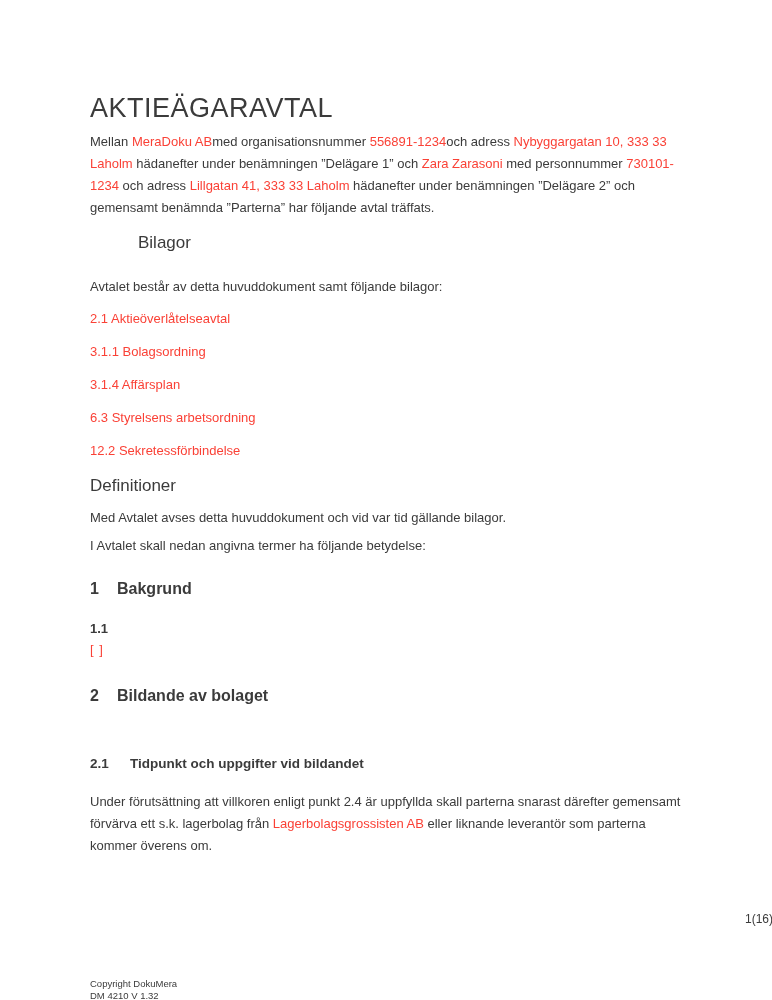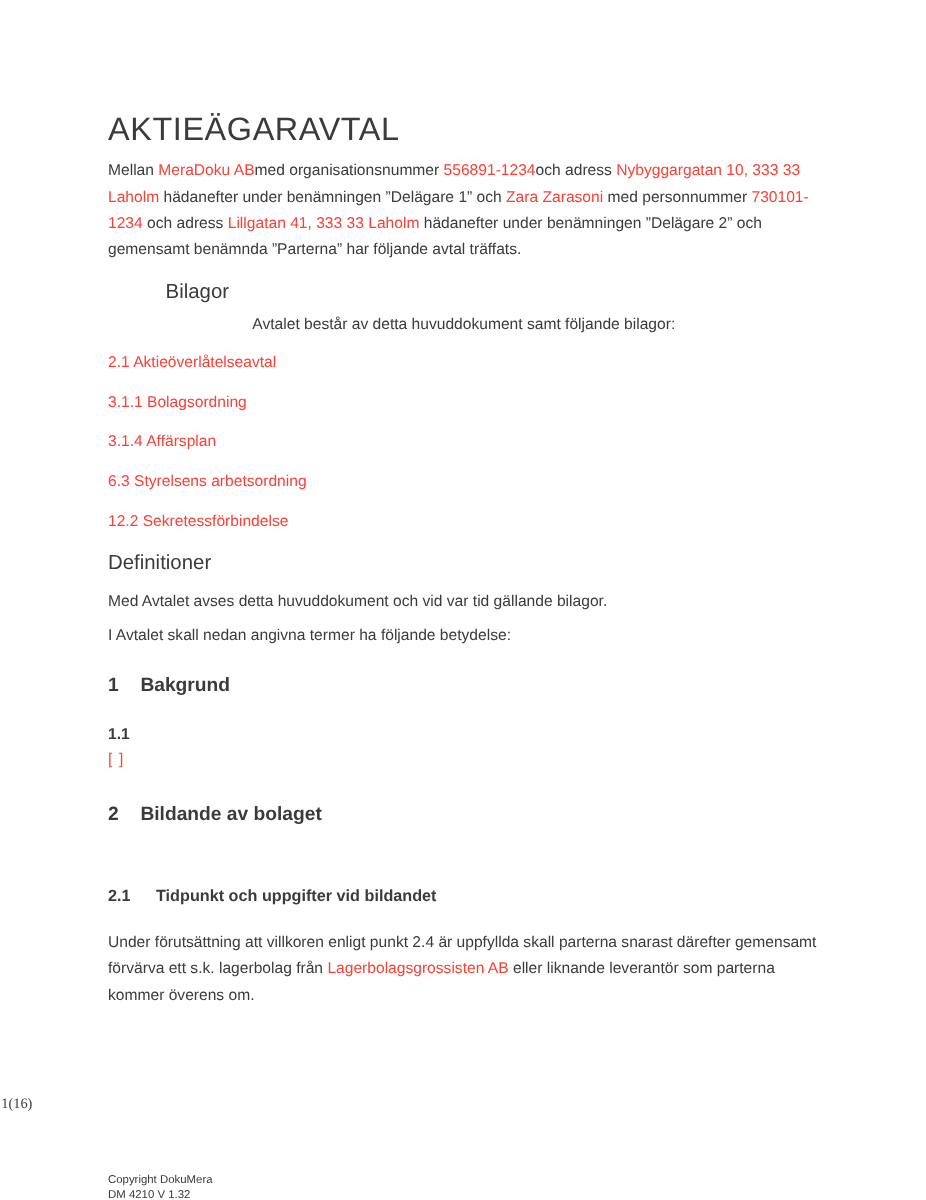--- a/index.html
+++ b/index.html
@@ -12,21 +12,21 @@
 
   p.body { font-size: 13px; line-height: 22px; color: var(--ink); }
   .intro { margin-top: 8px; }
 
   .red { color: var(--red); }
 
   h2.section-heading { font-size: 17px; line-height: 20px; font-weight: 400; color: var(--ink); }
   .h-bilagor { margin-top: 14px; margin-left: 48px; }
   .h-definitioner { margin-top: 14px; }
 
-  .lead { margin-top: 6px; text-align: center; }
+  .lead { margin-top: 23px; }
   .links { margin-top: 10px; }
   .links p { font-size: 13px; line-height: 22px; margin-bottom: 11px; color: var(--red); cursor: pointer; }
 
   .def-p1 { margin-top: 6px; }
   .def-p2 { margin-top: 11px; }
 
   h3.num-heading { font-size: 16px; line-height: 20px; font-weight: 600; color: var(--ink); }
   .h-s1 { margin-top: 22px; }
   .h-s2 { margin-top: 28px; }
   h3.num-heading .num { display: inline-block; width: 27px; font-weight: 600; }
@@ -35,21 +35,21 @@
   .field-placeholder { margin-top: 5px; font-size: 13px; line-height: 16px; color: var(--red); letter-spacing: 1px; }
 
   h4.num-heading2 { margin-top: 16px; font-size: 13.5px; line-height: 18px; font-weight: 600; color: var(--ink); }
   h4.num-heading2 .num { display: inline-block; width: 40px; margin-top: 33px; }
 
   h5.num-heading3 { margin-top: 15px; font-size: 13.5px; line-height: 18px; font-weight: 600; font-style: italic; color: var(--ink); }
   h5.num-heading3 .num { display: inline-block; width: 53px; }
 
   .body-211 { margin-top: 18px; }
 
-  .footer-pagenum { position: absolute; top: 910px; left: 1px; width: 772px; text-align: left; font-size: 12px; line-height: 18px; color: var(--ink); font-family: Liberation Serif, serif; }
+  .footer-pagenum { position: absolute; top: 910px; left: 1px; width: 772px; text-align: right; font-size: 12px; line-height: 18px; color: var(--ink); }
   .footer-copy { position: absolute; top: 978px; left: 90px; font-size: 9.5px; line-height: 12px; color: var(--ink); }
 </style>
 </head>
 <body>
 
 <div class="page">
 
   <h1 class="doc-title">AKTIEÄGARAVTAL</h1>
 
   <p class="body intro"><span>Mellan </span><span class="red">MeraDoku AB</span><span>med organisationsnummer </span><span class="red">556891-1234</span><span>och adress </span><span class="red">Nybyggargatan 10, 333 33 Laholm</span><span> hädanefter under benämningen ”Delägare 1” och </span><span class="red">Zara Zarasoni</span><span> med personnummer </span><span class="red">730101-1234</span><span> och adress </span><span class="red">Lillgatan 41, 333 33 Laholm</span><span> hädanefter under benämningen ”Delägare 2” och gemensamt benämnda ”Parterna” har följande avtal träffats.</span></p>

